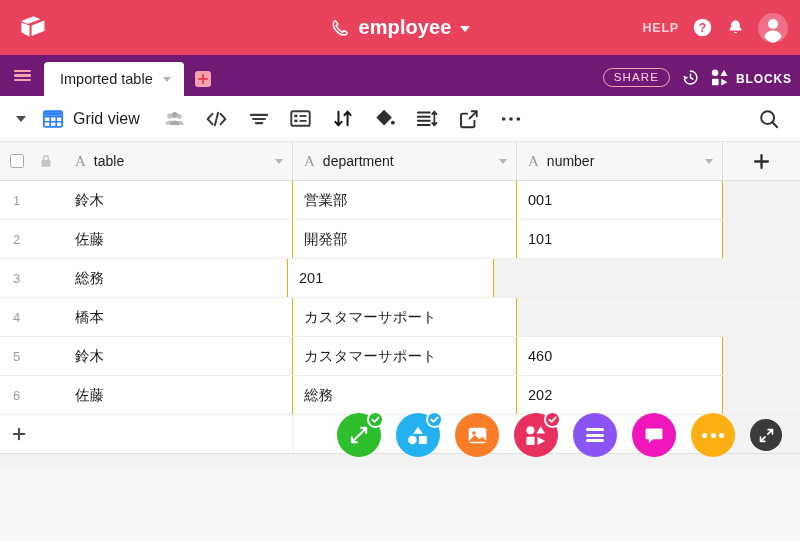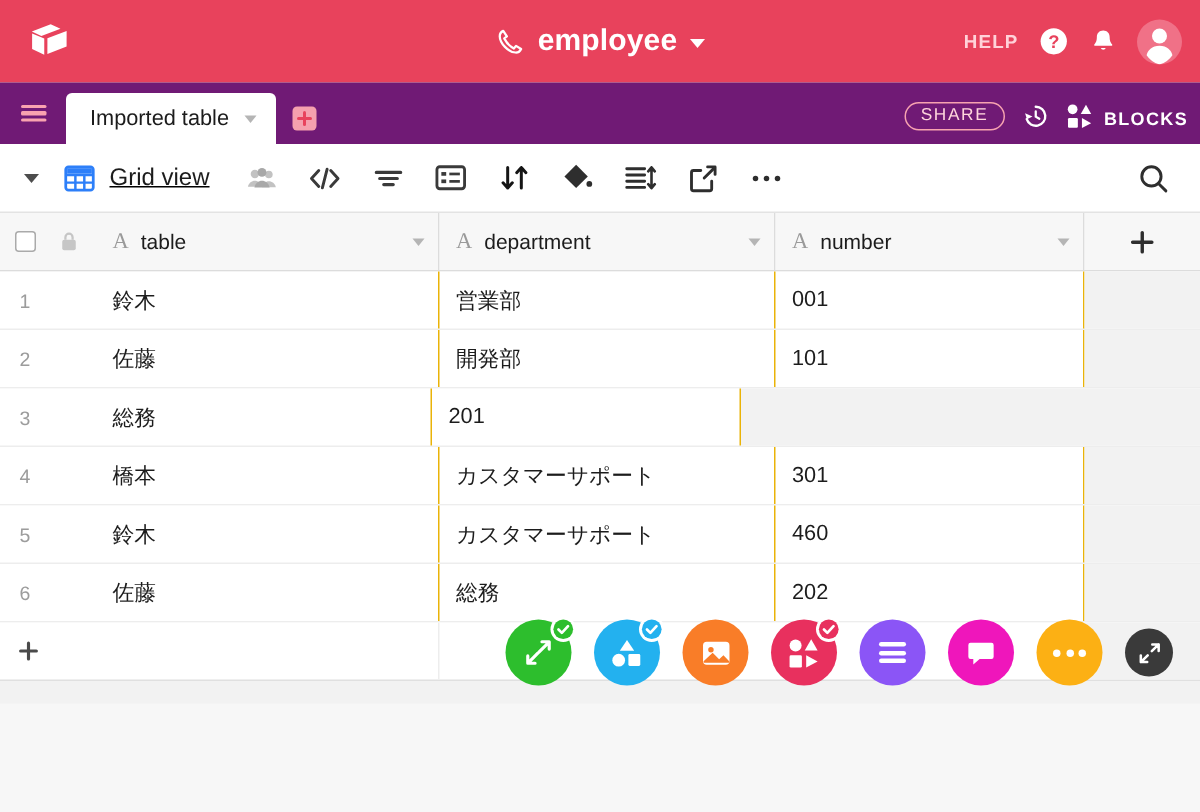--- a/index.html
+++ b/index.html
@@ -188,21 +188,20 @@
 
   
   .toolbar {
     height: 45px;
     background: #ffffff;
     display: flex;
     align-items: center;
     border-bottom: 1px solid #e3e3e3;
     flex: 0 0 auto;
     padding-left: 16px;
-    text-decoration: underline;
   }
   .toolbar .caret-dk {
     width: 0; height: 0;
     border-left: 5.5px solid transparent;
     border-right: 5.5px solid transparent;
     border-top: 6.5px solid #4d4d4d;
     cursor: pointer;
     margin-right: 16px;
   }
   .view-chip {
@@ -615,21 +614,20 @@
     <div class="grid-row">
       <div class="row-num">3</div>
       <div class="cell col-dept">総務</div>
       <div class="cell col-num">201</div>
       <div class="cell tail"></div>
     </div>
     <div class="grid-row">
       <div class="row-num">4</div>
       <div class="cell col-name">橋本</div>
       <div class="cell col-dept">カスタマーサポート</div>
-      <div class="cell col-num">301</div>
       <div class="cell tail"></div>
     </div>
     <div class="grid-row">
       <div class="row-num">5</div>
       <div class="cell col-name">鈴木</div>
       <div class="cell col-dept">カスタマーサポート</div>
       <div class="cell col-num">460</div>
       <div class="cell tail"></div>
     </div>
     <div class="grid-row">

